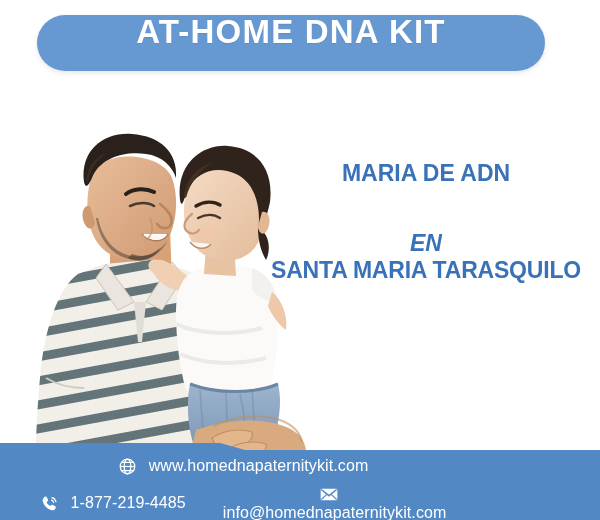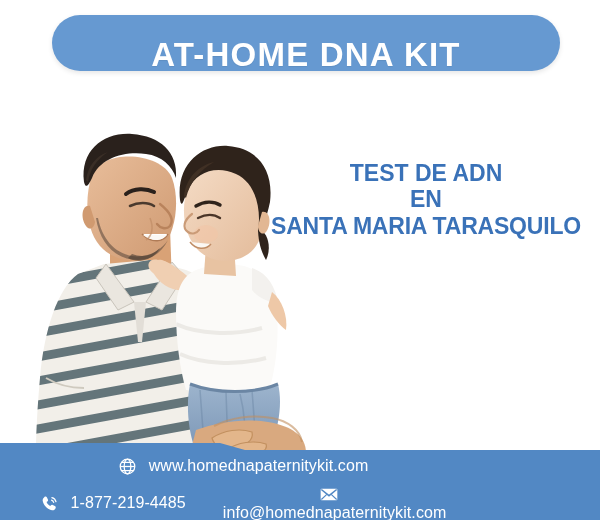--- a/index.html
+++ b/index.html
@@ -7,23 +7,23 @@
     width:600px;height:520px;overflow:hidden;
     background:#ffffff;
     font-family:"Liberation Sans", sans-serif;
   }
   .canvas{
     position:relative;width:600px;height:520px;background:#ffffff;overflow:hidden;
   }
 
   
   .header-pill{
-    position:absolute;left:52px;top:15px;width:508px;height:56px;
+    position:absolute;left:37px;top:15px;width:508px;height:56px;
     background:#6699d1;border-radius:28px;
-    display:flex;align-items:flex-end;justify-content:center;
+    display:flex;align-items:flex-start;justify-content:center;
     box-shadow:0 2px 5px rgba(0,0,0,.10);
   }
   .header-pill .title{
     color:#ffffff;font-weight:bold;font-size:33px;letter-spacing:1.2px;
     white-space:nowrap;line-height:1;
     text-shadow:0 1px 1px rgba(0,0,0,.07);
   }
 
   
   .photo{
@@ -35,21 +35,21 @@
   
   .text-block{
     position:absolute;left:252px;top:160px;width:348px;
     text-align:center;
   }
   .text-block .line{
     color:#3a72b8;font-weight:bold;line-height:1.15;
     white-space:nowrap;
   }
   .line-1{font-size:23px;}
-  .line-2{font-size:23px;}
+  .line-2{font-size:23px;margin-top:44px;font-style:italic;}
   .line-3{font-size:23px;letter-spacing:-0.2px;}
 
   
   .footer{
     position:absolute;left:0;top:440px;width:600px;height:80px;
     background:#5288c4;
     clip-path:polygon(0 3px, 220px 3px, 245px 10px, 600px 10px, 600px 80px, 0 80px);
   }
   .footer-rows{
     position:absolute;left:0;top:440px;width:486px;height:80px;
@@ -205,21 +205,21 @@
       <g fill="#e3b68b" stroke="#c2905f" stroke-width="1.2">
         <path d="M212,360 C224,352 240,350 252,354 C254,362 246,368 234,370 C222,372 214,368 212,360 Z"></path>
         <path d="M226,372 C238,364 254,362 266,366 C268,372 262,375 252,375 L230,375 Z"></path>
       </g>
 
       <path d="M36,360 C60,352 96,350 126,356 C140,359 152,366 158,375 L36,375 Z" fill="#d9a97f" opacity=".0"></path>
     </svg>
   </div>
 
   <div class="text-block">
-    <div class="line line-1">TEST DE ADN</div>
+    <div class="line line-1">MARIA DE ADN</div>
     <div class="line line-2">EN</div>
     <div class="line line-3">SANTA MARIA TARASQUILO</div>
   </div>
 
   <div class="footer"></div>
   <div class="footer-rows">
 
     <div class="frow row1">
       <div class="fitem">
         <span class="icon">

